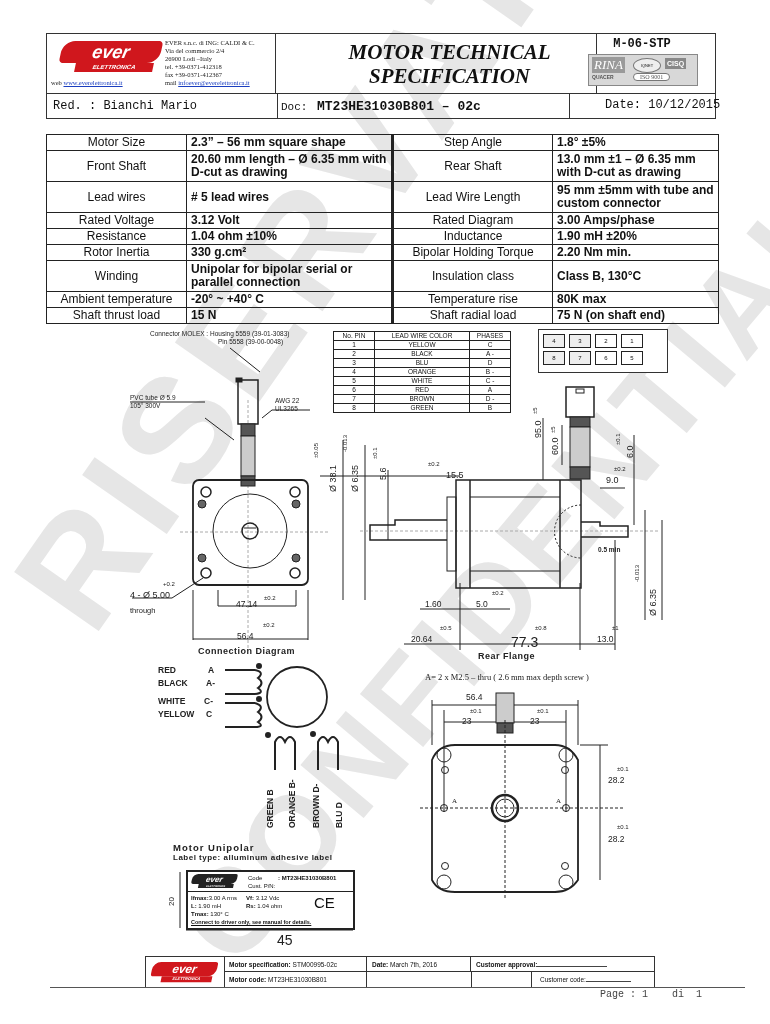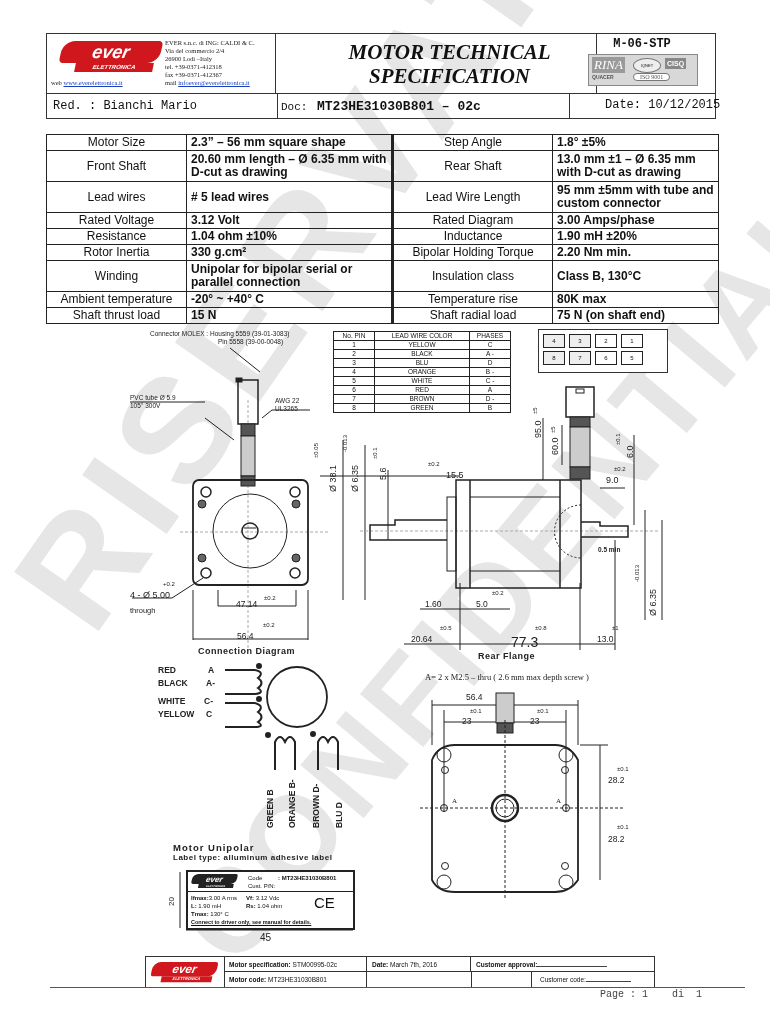--- a/index.html
+++ b/index.html
@@ -430,21 +430,21 @@
     <div><span class="bold">Tmax:</span> <span>130° C</span></div>
   </div>
   <div class="abs" style="left:58px;top:22px;line-height:8px;">
     <div><span class="bold">Vf:</span> <span>3.12 Vdc</span></div>
     <div><span class="bold">Rs:</span> <span>1.04 ohm</span></div>
   </div>
   <div class="abs" style="left:126px;top:22px;font-size:15px;">CE</div>
   <div class="abs bold" style="left:3px;top:47px;font-size:5.5px;text-decoration:underline;">Connect to driver only, see manual for details.</div>
 </div>
 <div class="lbl vert" style="left:167px;top:906px;font-size:8px;">20</div>
-<div class="lbl" style="left:260px;top:932px;font-size:10px;">45</div>
+<div class="lbl" style="left:277px;top:932px;font-size:14px;">45</div>
 
 <div class="foot">
   <div class="cell" style="left:0;top:0;width:78px;height:30px;">
     <div class="logo" style="left:6px;top:5px;transform:scale(0.65);transform-origin:left top;">
       <div class="e">ever</div>
       <div class="sub">ELETTRONICA</div>
     </div>
   </div>
   <div class="cell" style="left:78px;top:0;width:143px;height:15px;border-bottom:1px solid #333;line-height:15px;padding-left:5px;box-sizing:border-box;"><span class="bold">Motor specification:</span> <span>STM00995-02c</span></div>
   <div class="cell" style="left:78px;top:15px;width:143px;height:15px;line-height:15px;padding-left:5px;box-sizing:border-box;"><span class="bold">Motor code:</span> <span>MT23HE31030B801</span></div>

